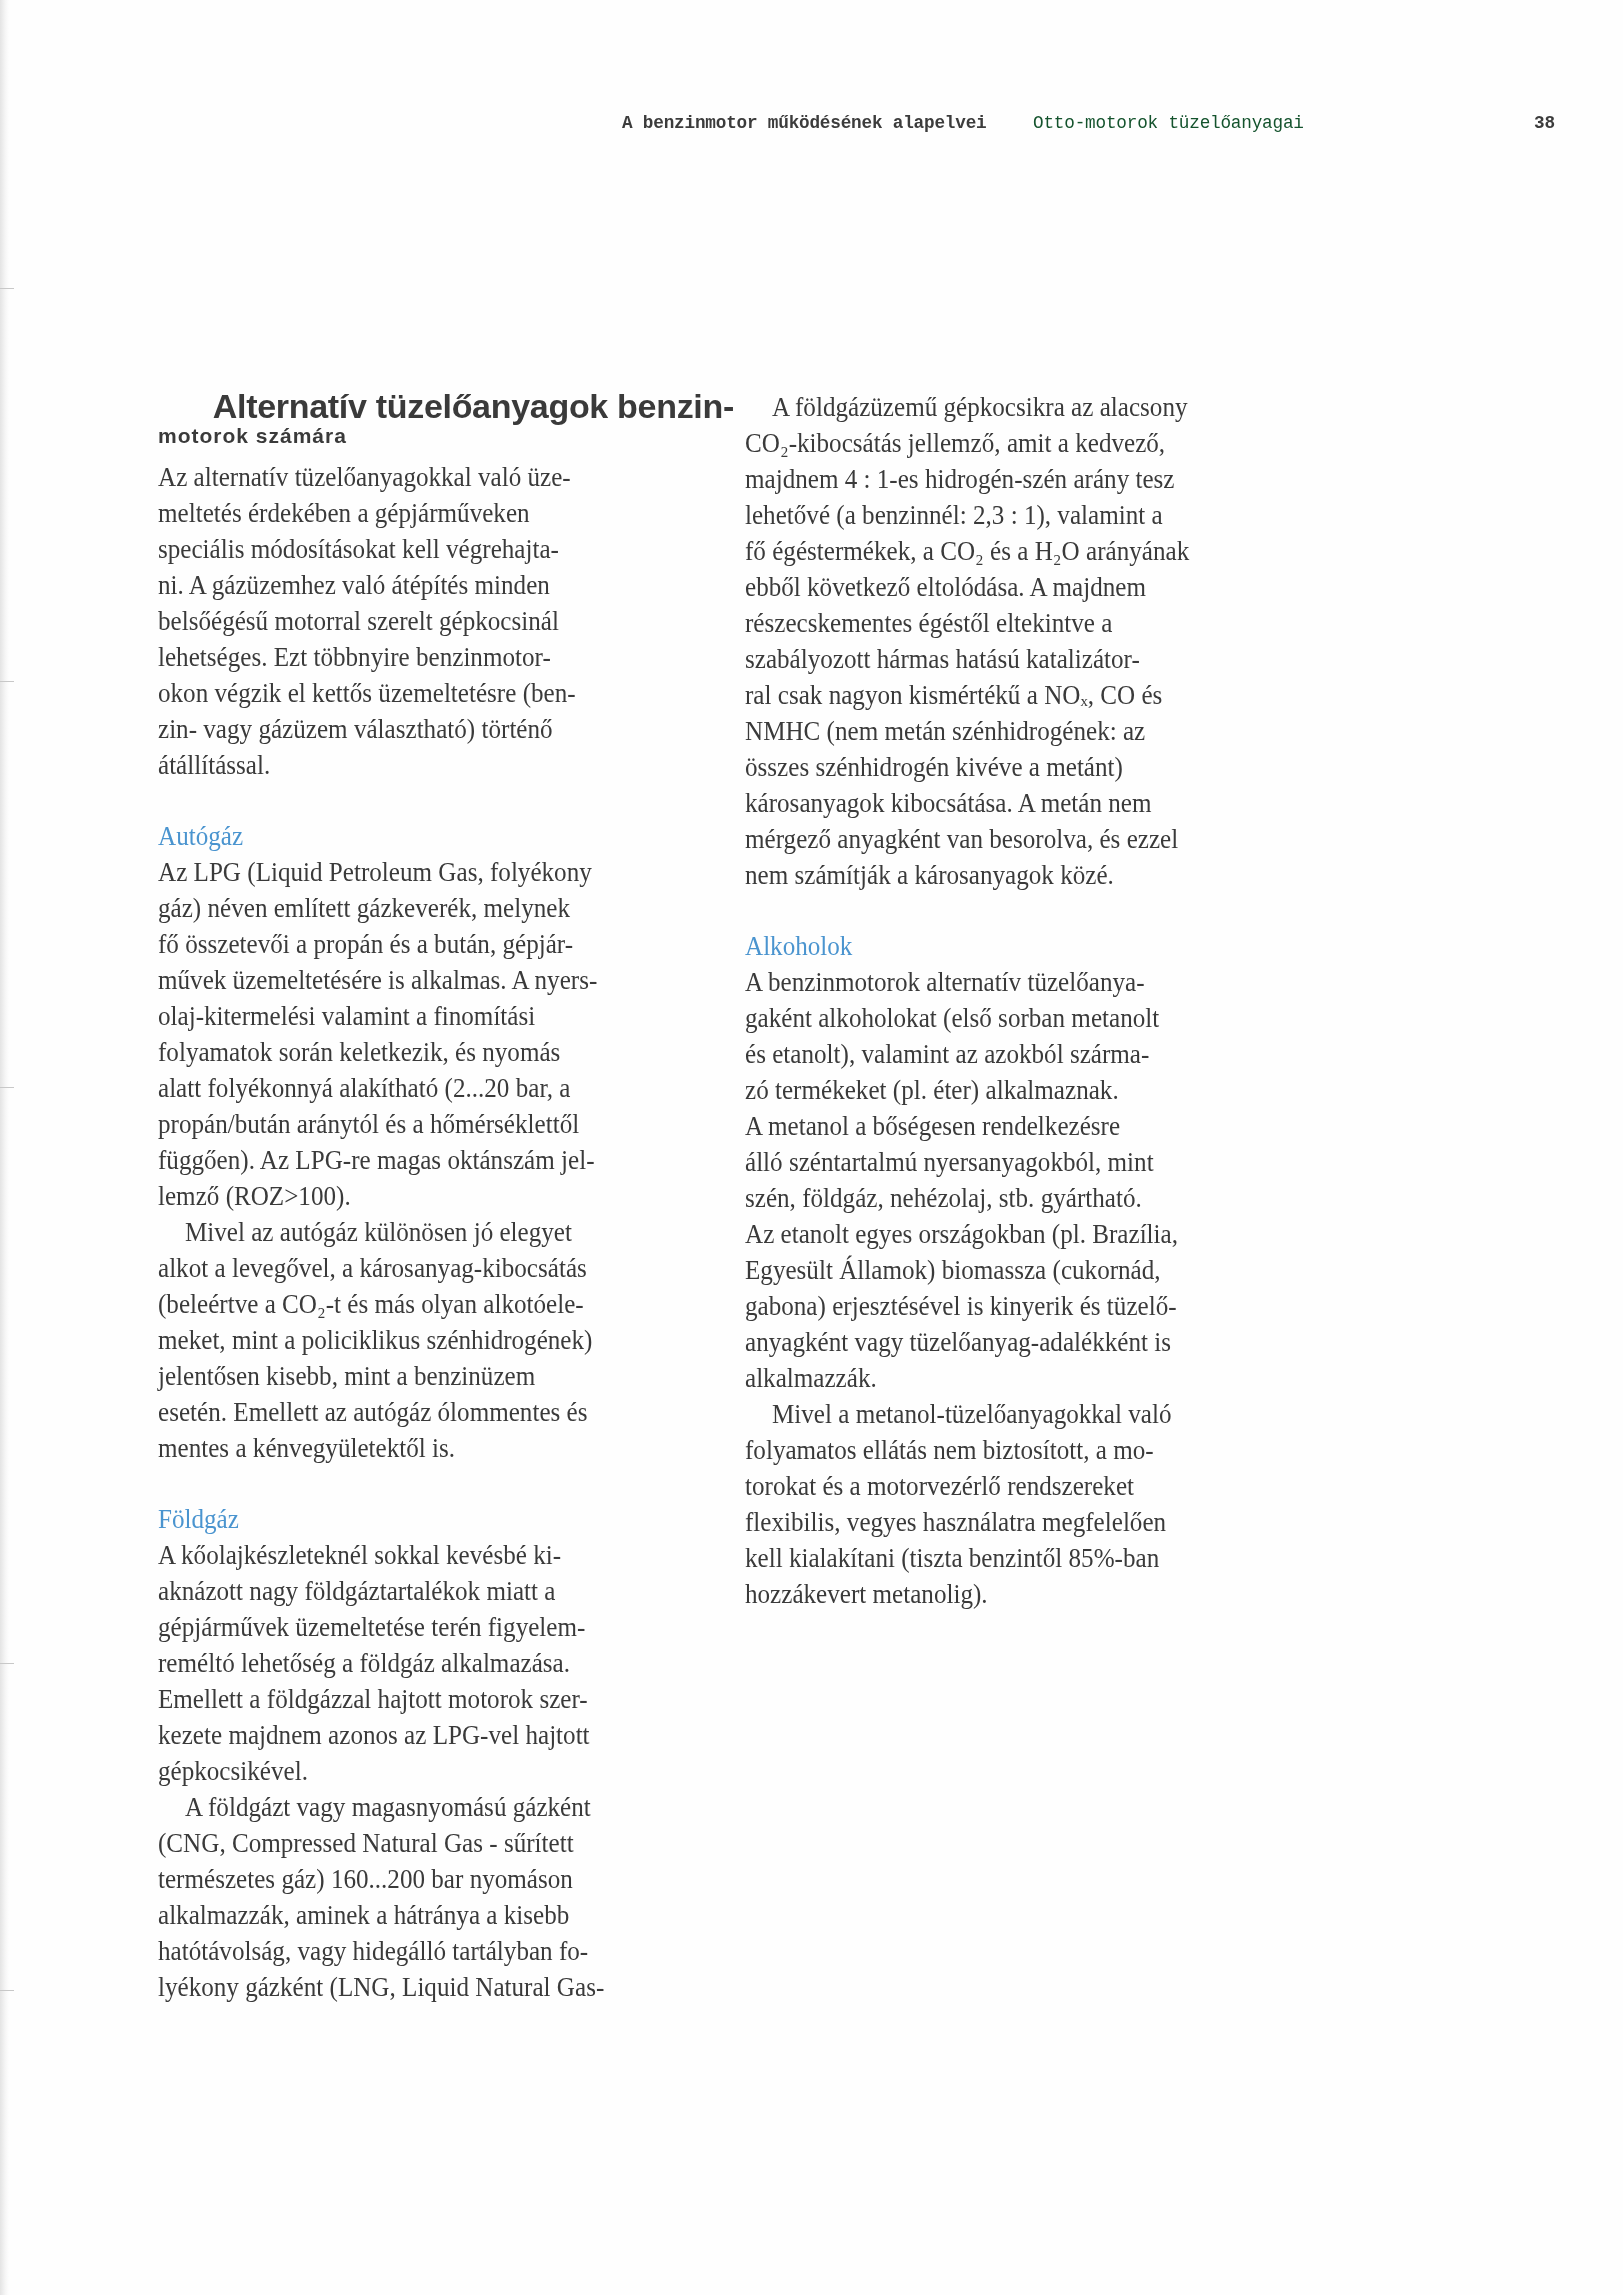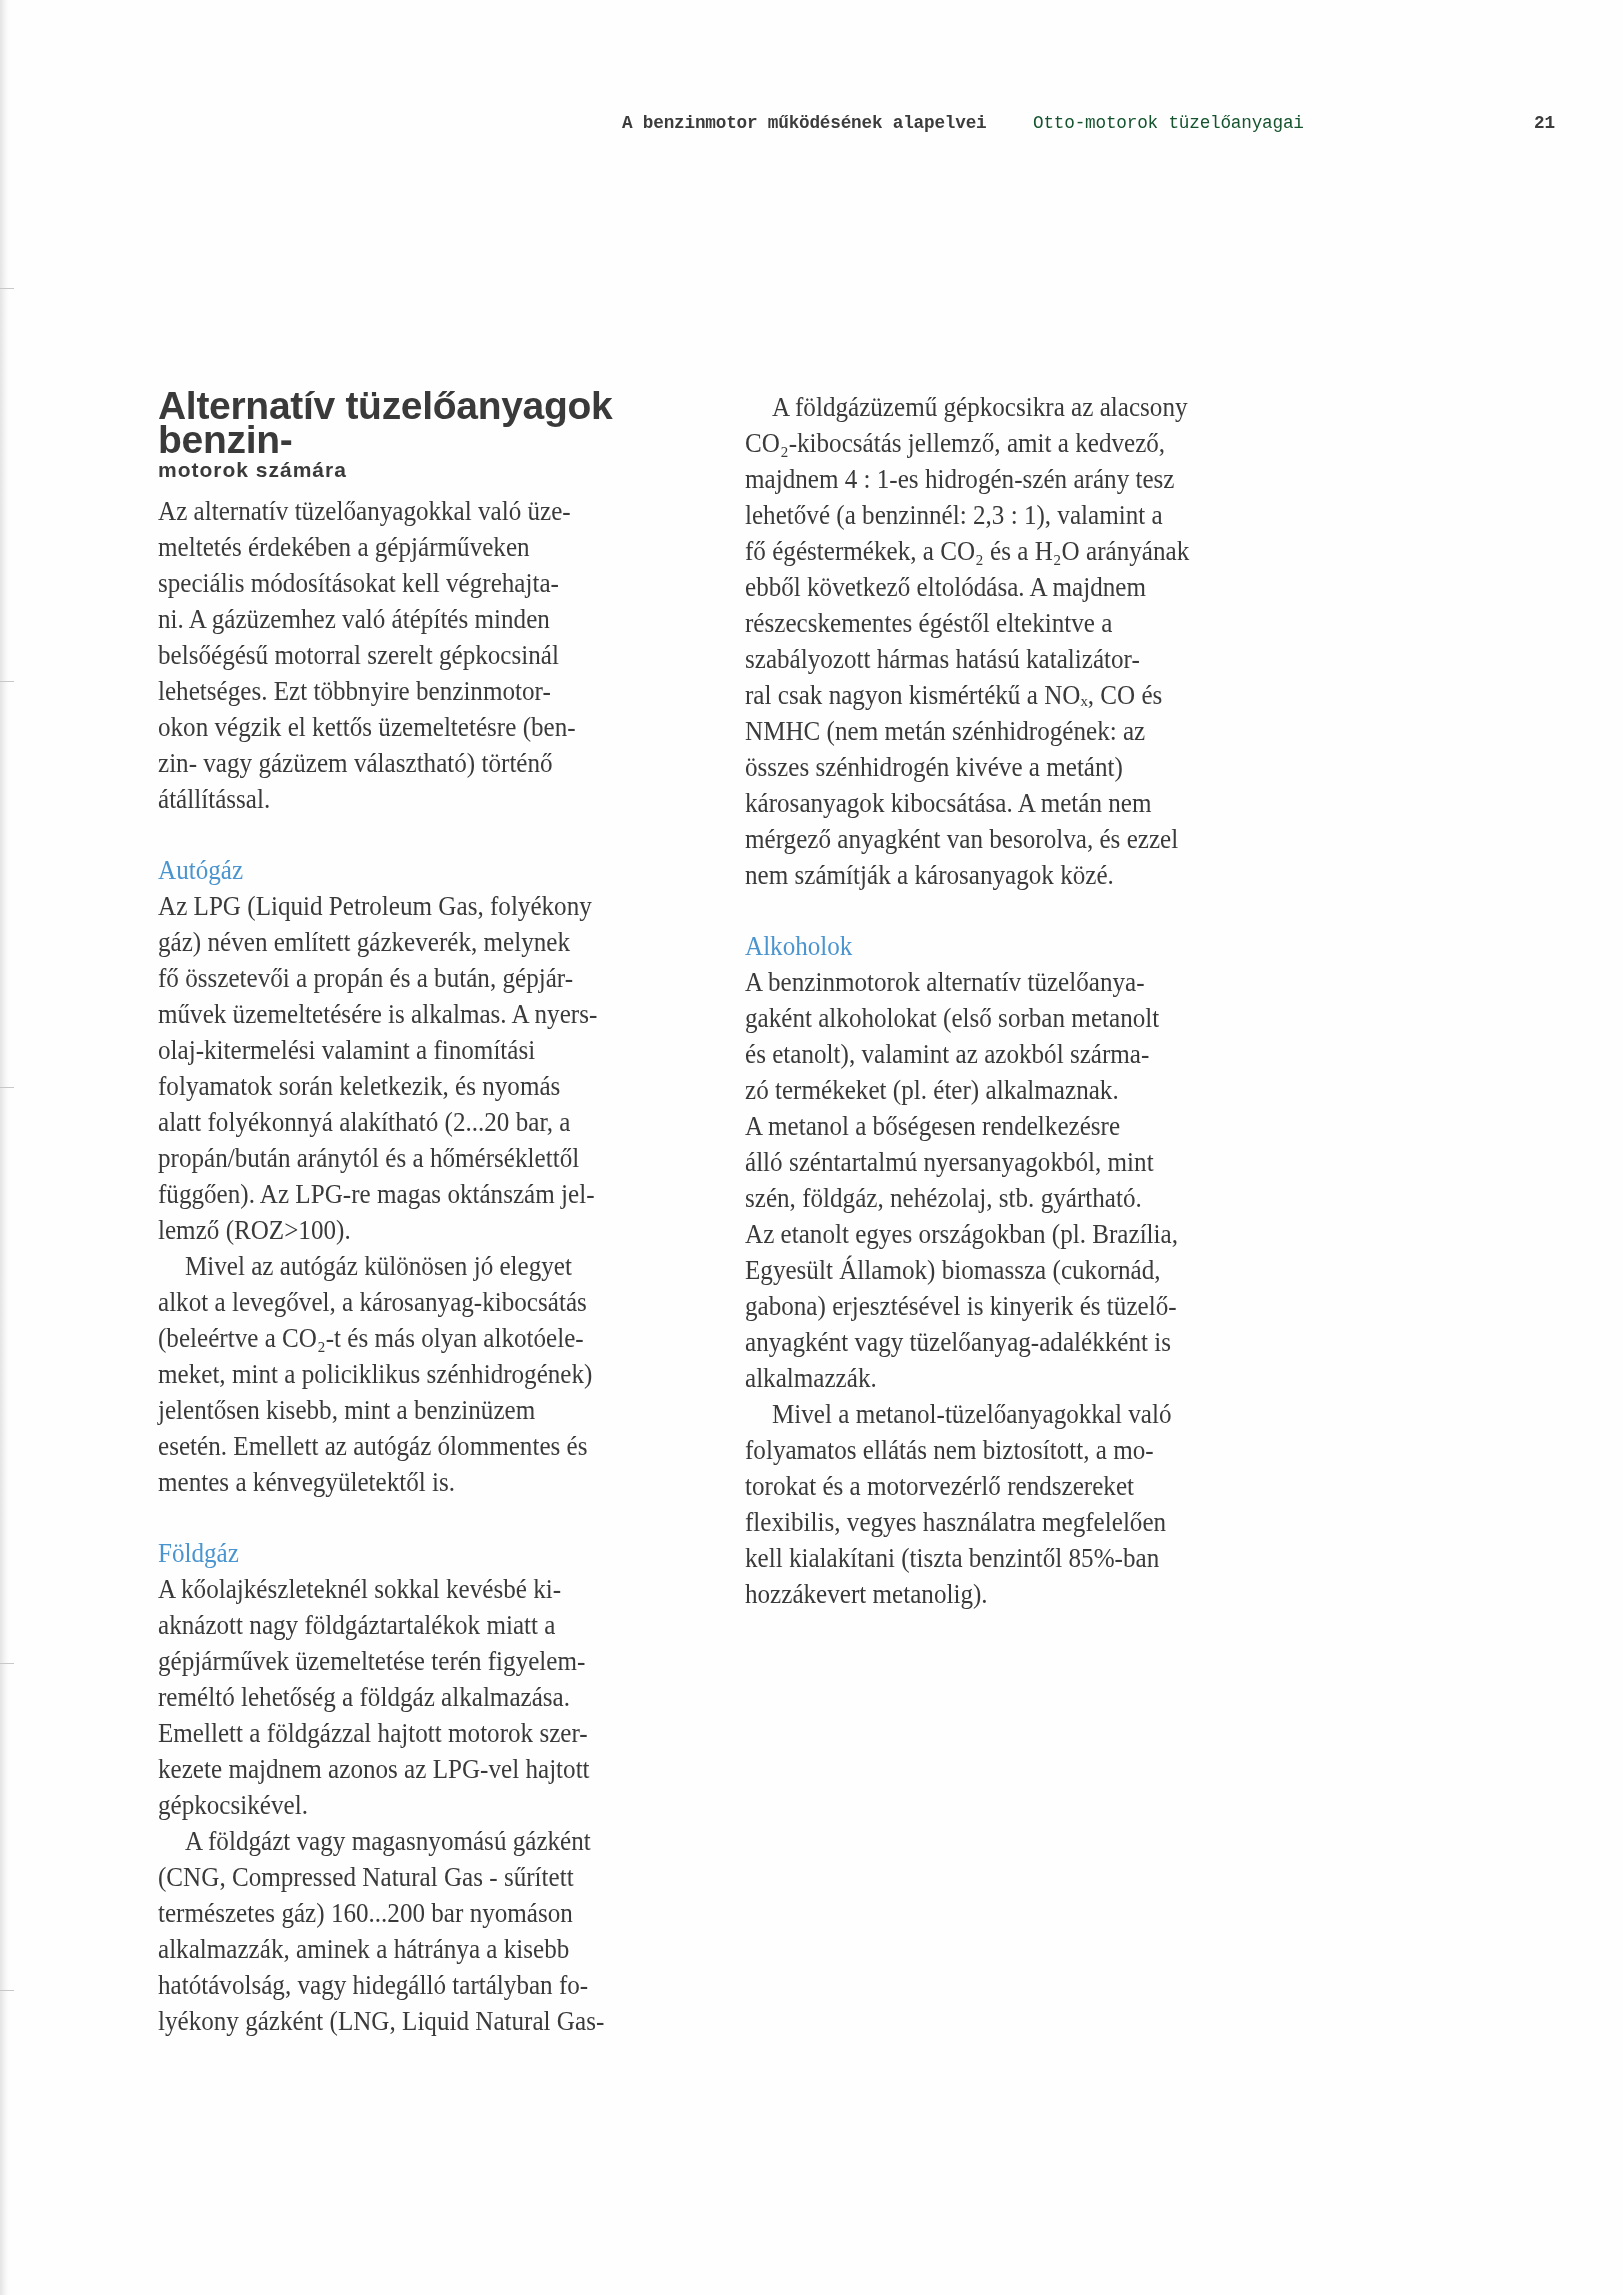--- a/index.html
+++ b/index.html
@@ -20,21 +20,21 @@
   .rh-section { position: absolute; left: 1033px; top: 7.9px; color: #14532d; letter-spacing: -0.2px; }
   .rh-page { position: absolute; left: 1534px; top: 7.9px; font-weight: bold; }
 
   .column { position: absolute; width: 576px; }
   .col-left { left: 158px; top: 389px; }
   .col-right { left: 745px; top: 389px; }
 
   .heading {
     font-family: "Liberation Sans", sans-serif; font-weight: bold; color: #3a3a3a;
   }
-  .heading .h1 { font-size: 39px; line-height: 34px; letter-spacing: -0.3px; }
+  .heading .h1 { font-size: 34px; line-height: 34px; letter-spacing: -0.3px; text-align: right; }
   .heading .h2 { font-size: 21px; line-height: 26px; letter-spacing: 1px; margin-bottom: 10px; }
 
   .line {
     font-family: "Liberation Serif", serif; font-size: 27px; line-height: 36px;
     white-space: nowrap; color: #3a3a3a;
     transform-origin: left center; transform: scaleX(0.93);
     display: block;
   }
   .indent { padding-left: 29px; }
   .subhead {
@@ -49,21 +49,21 @@
 <div class="scan-edge"></div>
 <div class="scan-tick" style="top:288px"></div>
 <div class="scan-tick" style="top:681px"></div>
 <div class="scan-tick" style="top:1087px"></div>
 <div class="scan-tick" style="top:1663px"></div>
 <div class="scan-tick" style="top:1990px"></div>
 
 <header class="running-head">
   <span class="rh-chapter">A benzinmotor működésének alapelvei</span>
   <span class="rh-section">Otto-motorok tüzelőanyagai</span>
-  <span class="rh-page">21</span>
+  <span class="rh-page">38</span>
 </header>
 
 <article class="column col-left">
   <div class="heading">
     <div class="h1">Alternatív tüzelőanyagok benzin-</div>
     <div class="h2">motorok számára</div>
   </div>
   <div id="left-body">
       <div>
         <span class="line">Az alternatív tüzelőanyagokkal való üze-</span>

